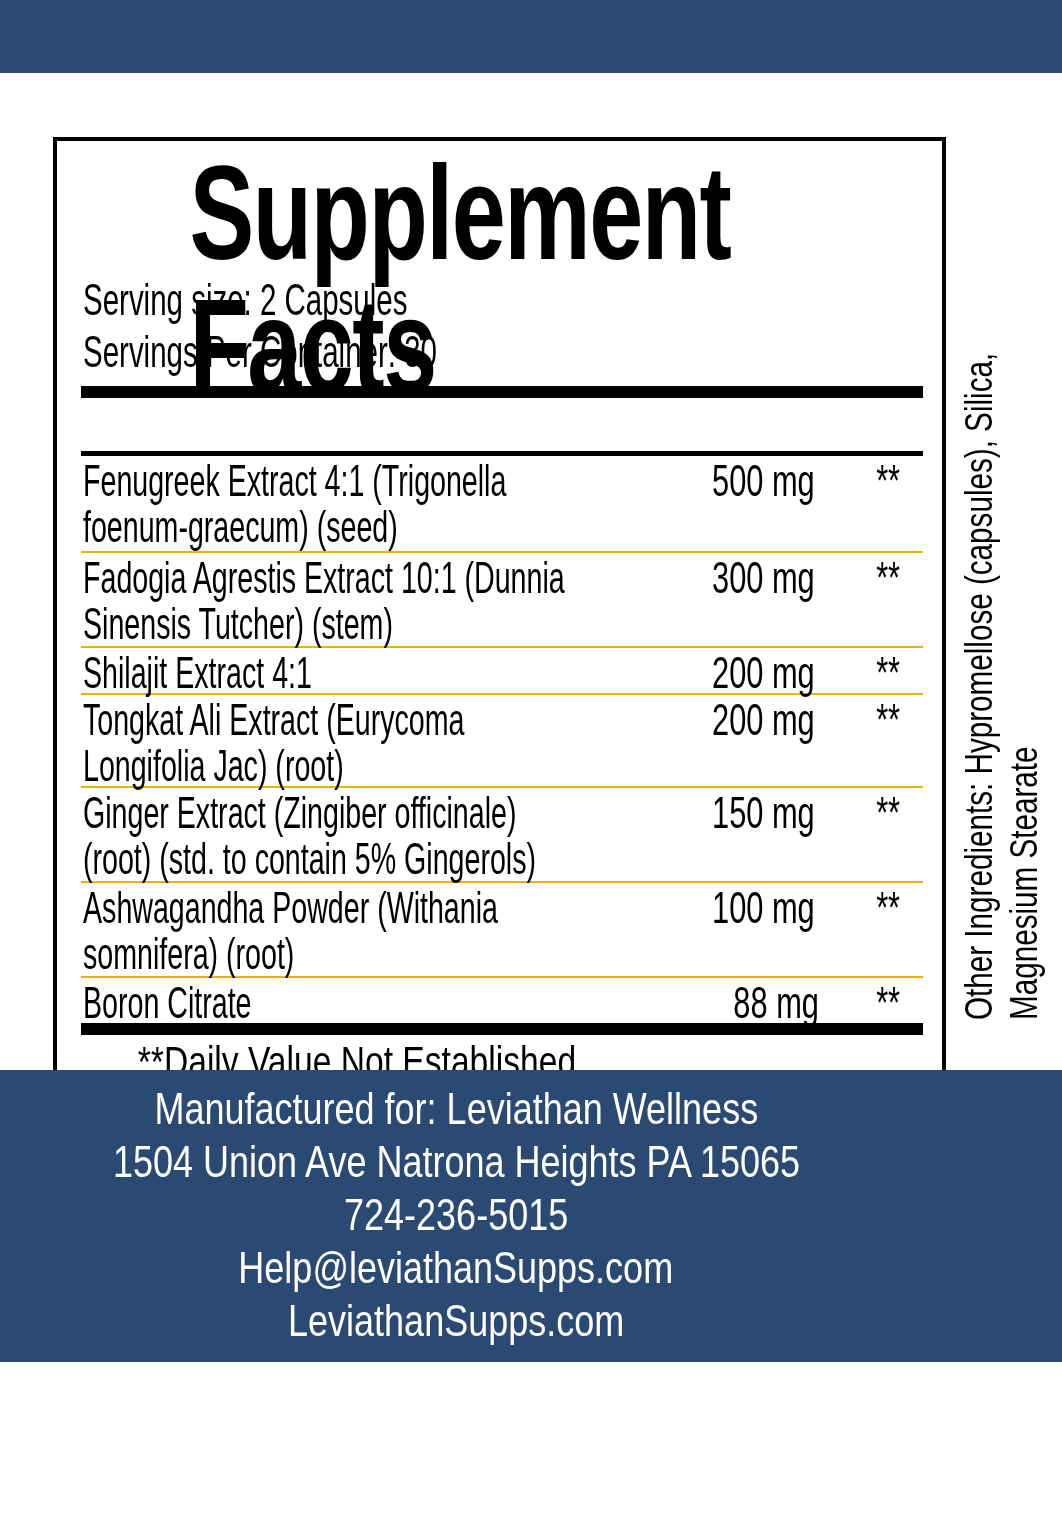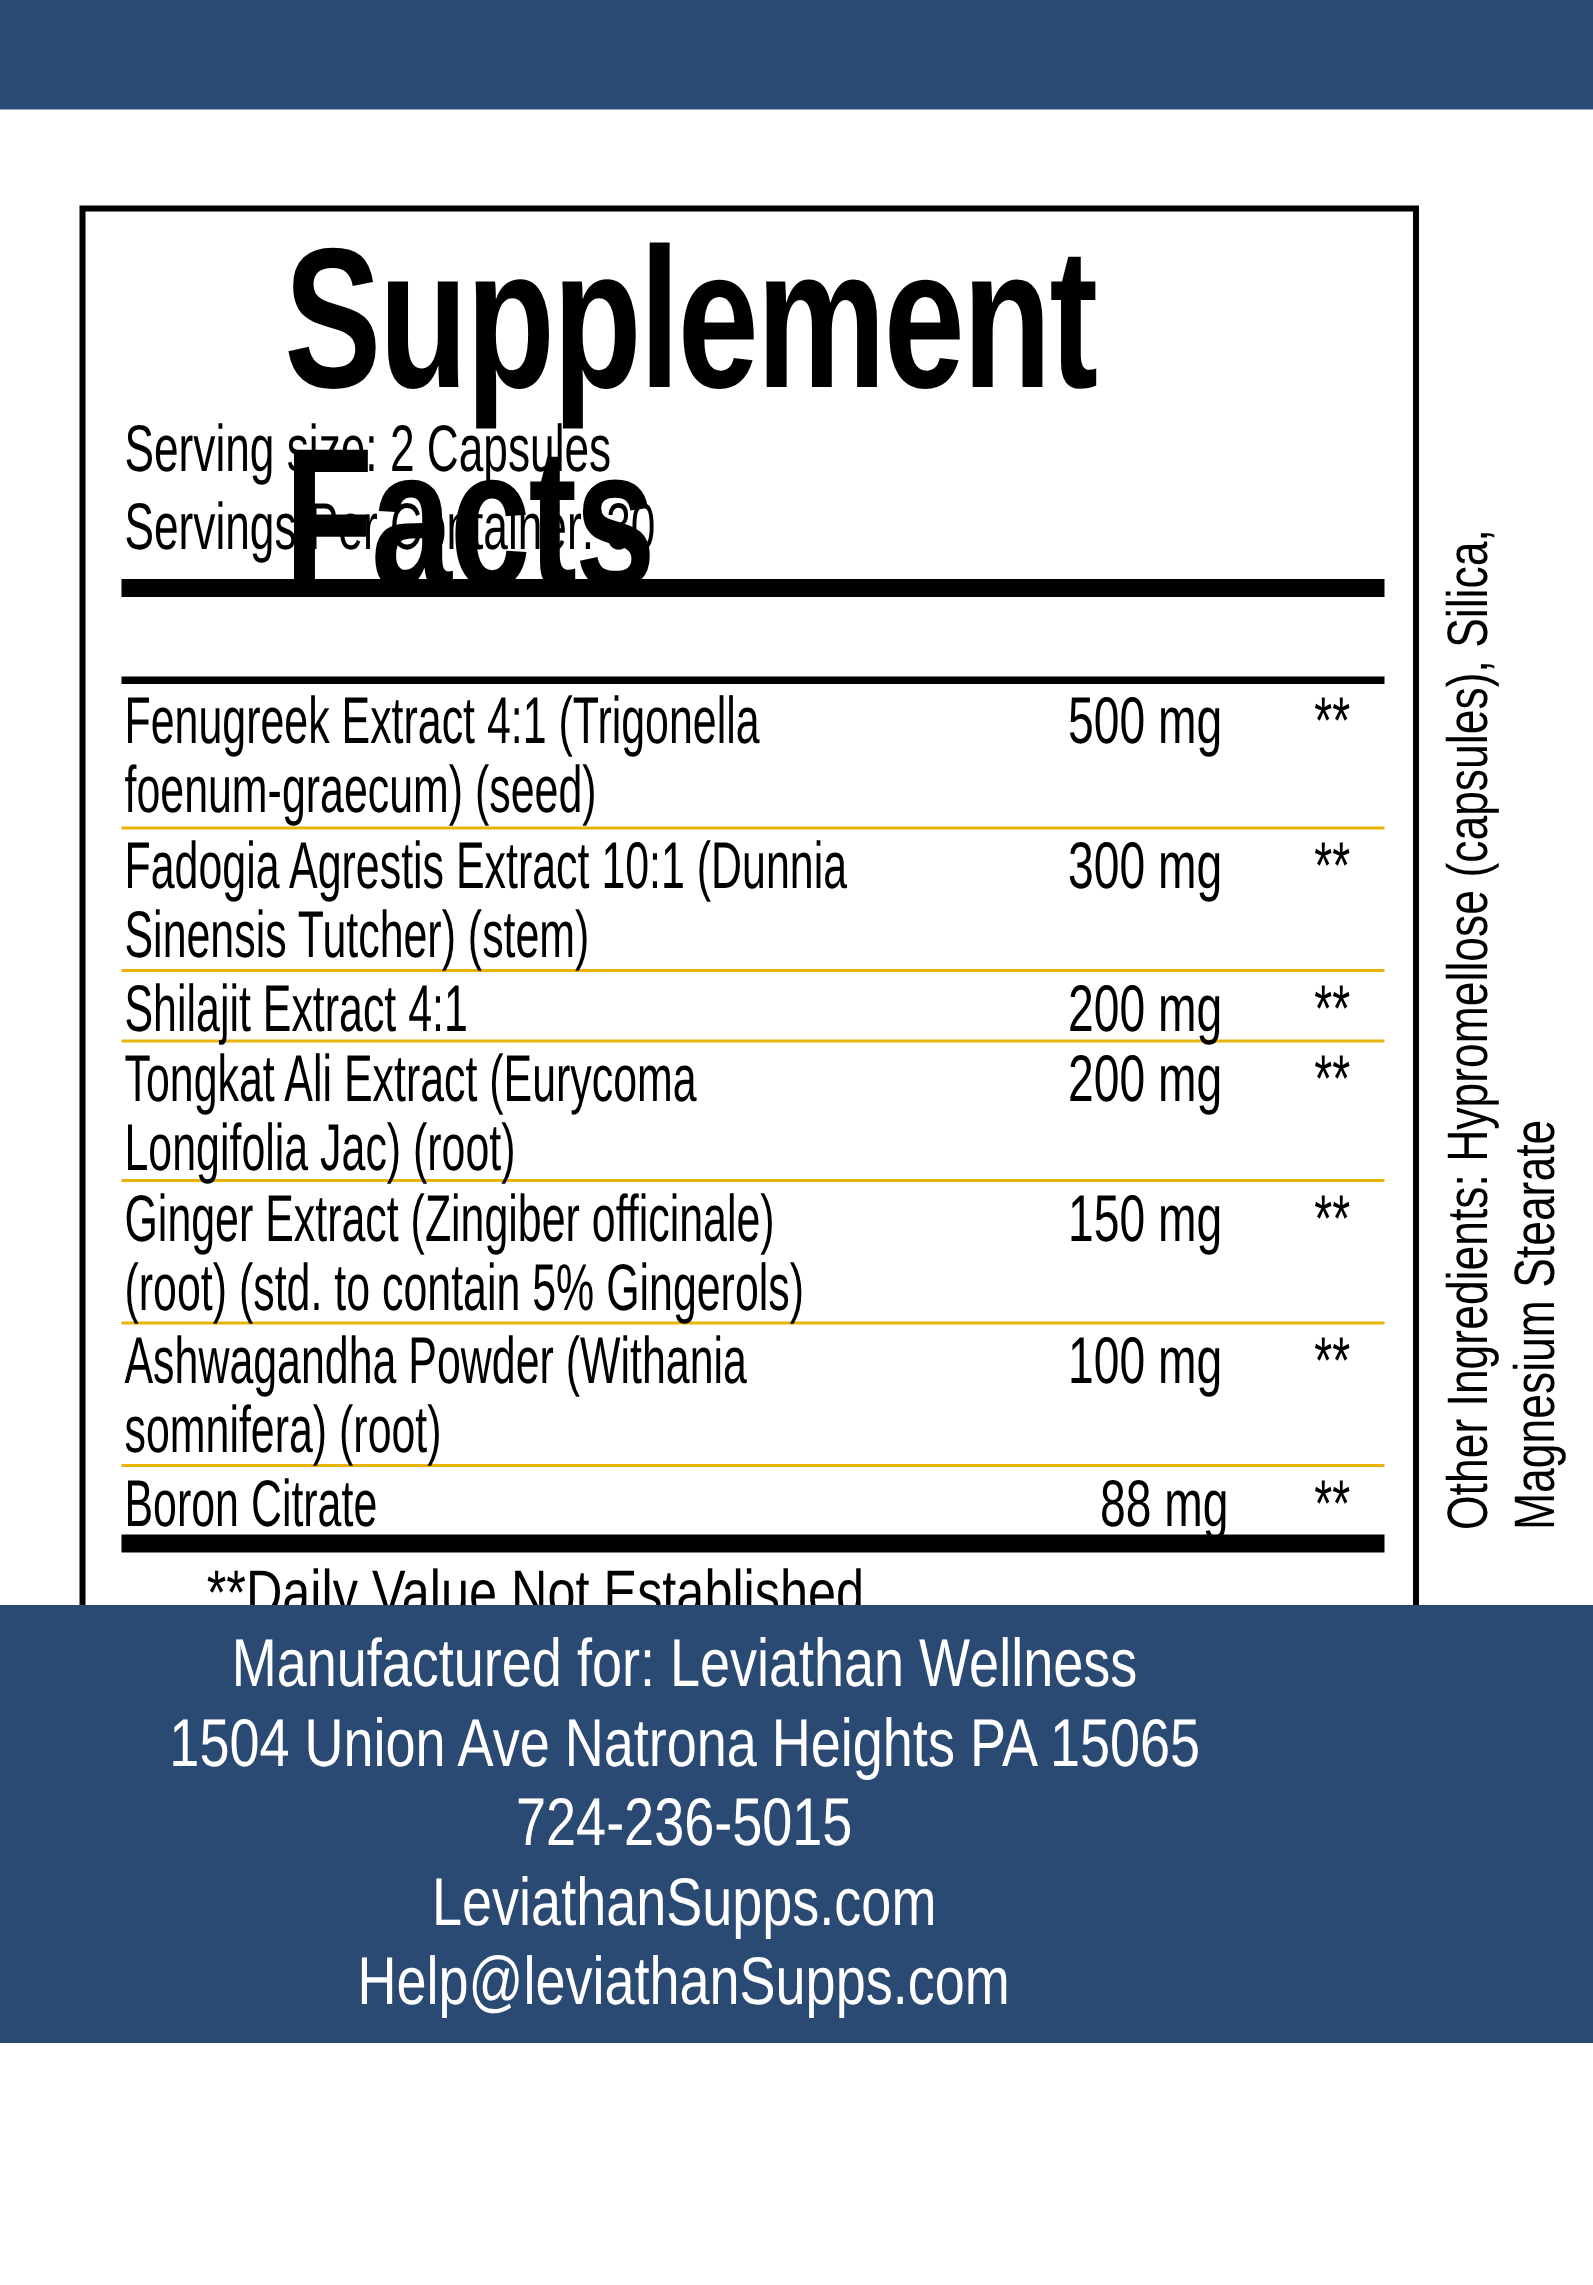--- a/index.html
+++ b/index.html
@@ -134,15 +134,15 @@
   <div><span class="sx-l">Other Ingredients: Hypromellose (capsules), Silica,</span></div>
   <div><span class="sx-l">Magnesium Stearate</span></div>
 </div>
 
 <div class="band band-bottom"></div>
 
 <div class="footer-text">
   <div><span class="sx-c">Manufactured for: Leviathan Wellness</span></div>
   <div><span class="sx-c">1504 Union Ave Natrona Heights PA 15065</span></div>
   <div><span class="sx-c">724-236-5015</span></div>
+  <div><span class="sx-c">Help@leviathanSupps.com</span></div>
   <div><span class="sx-c">LeviathanSupps.com</span></div>
-  <div><span class="sx-c">Help@leviathanSupps.com</span></div>
 </div>
 
 </body></html>

